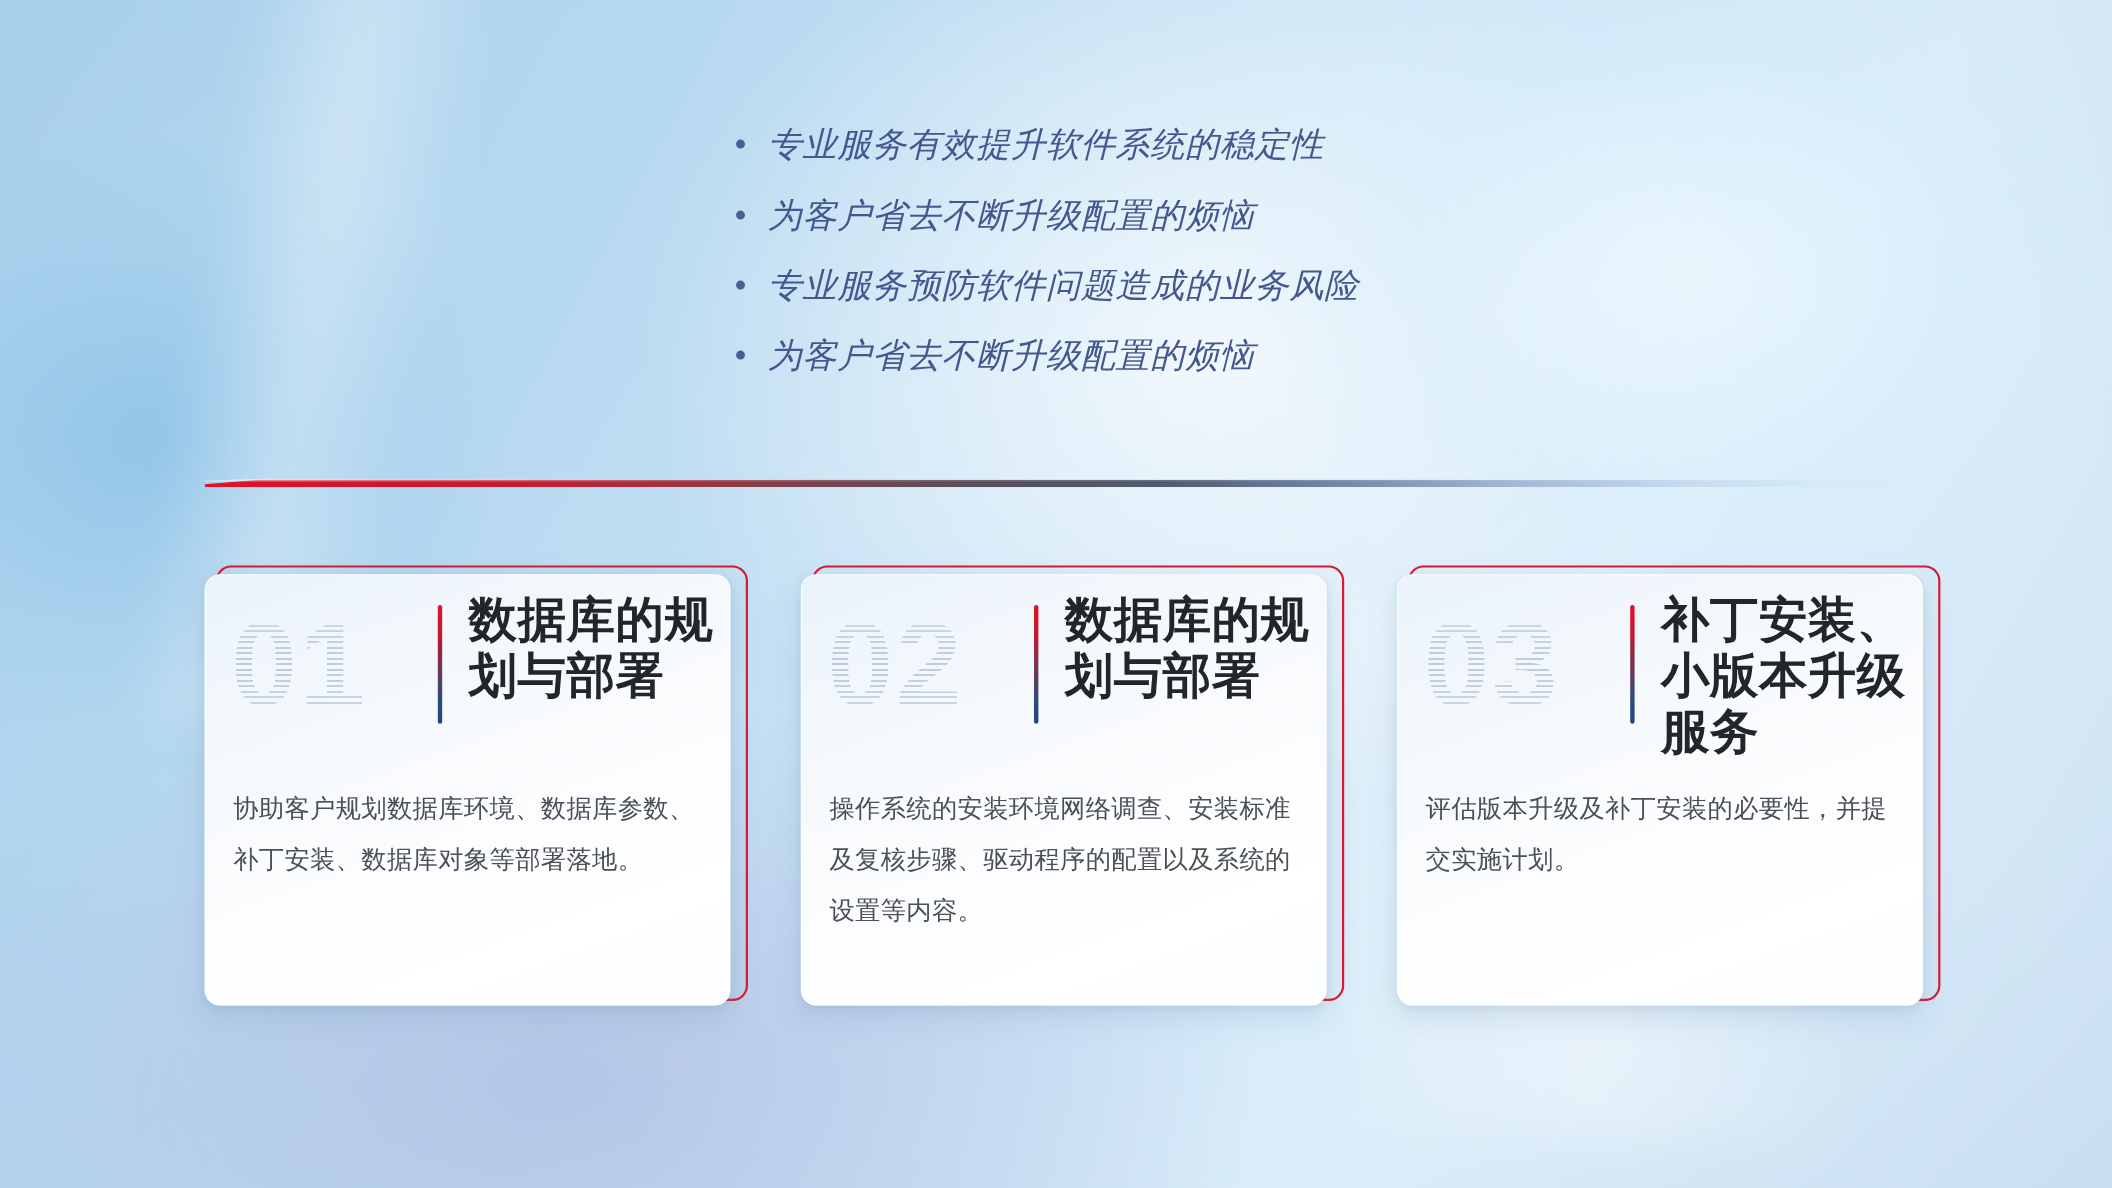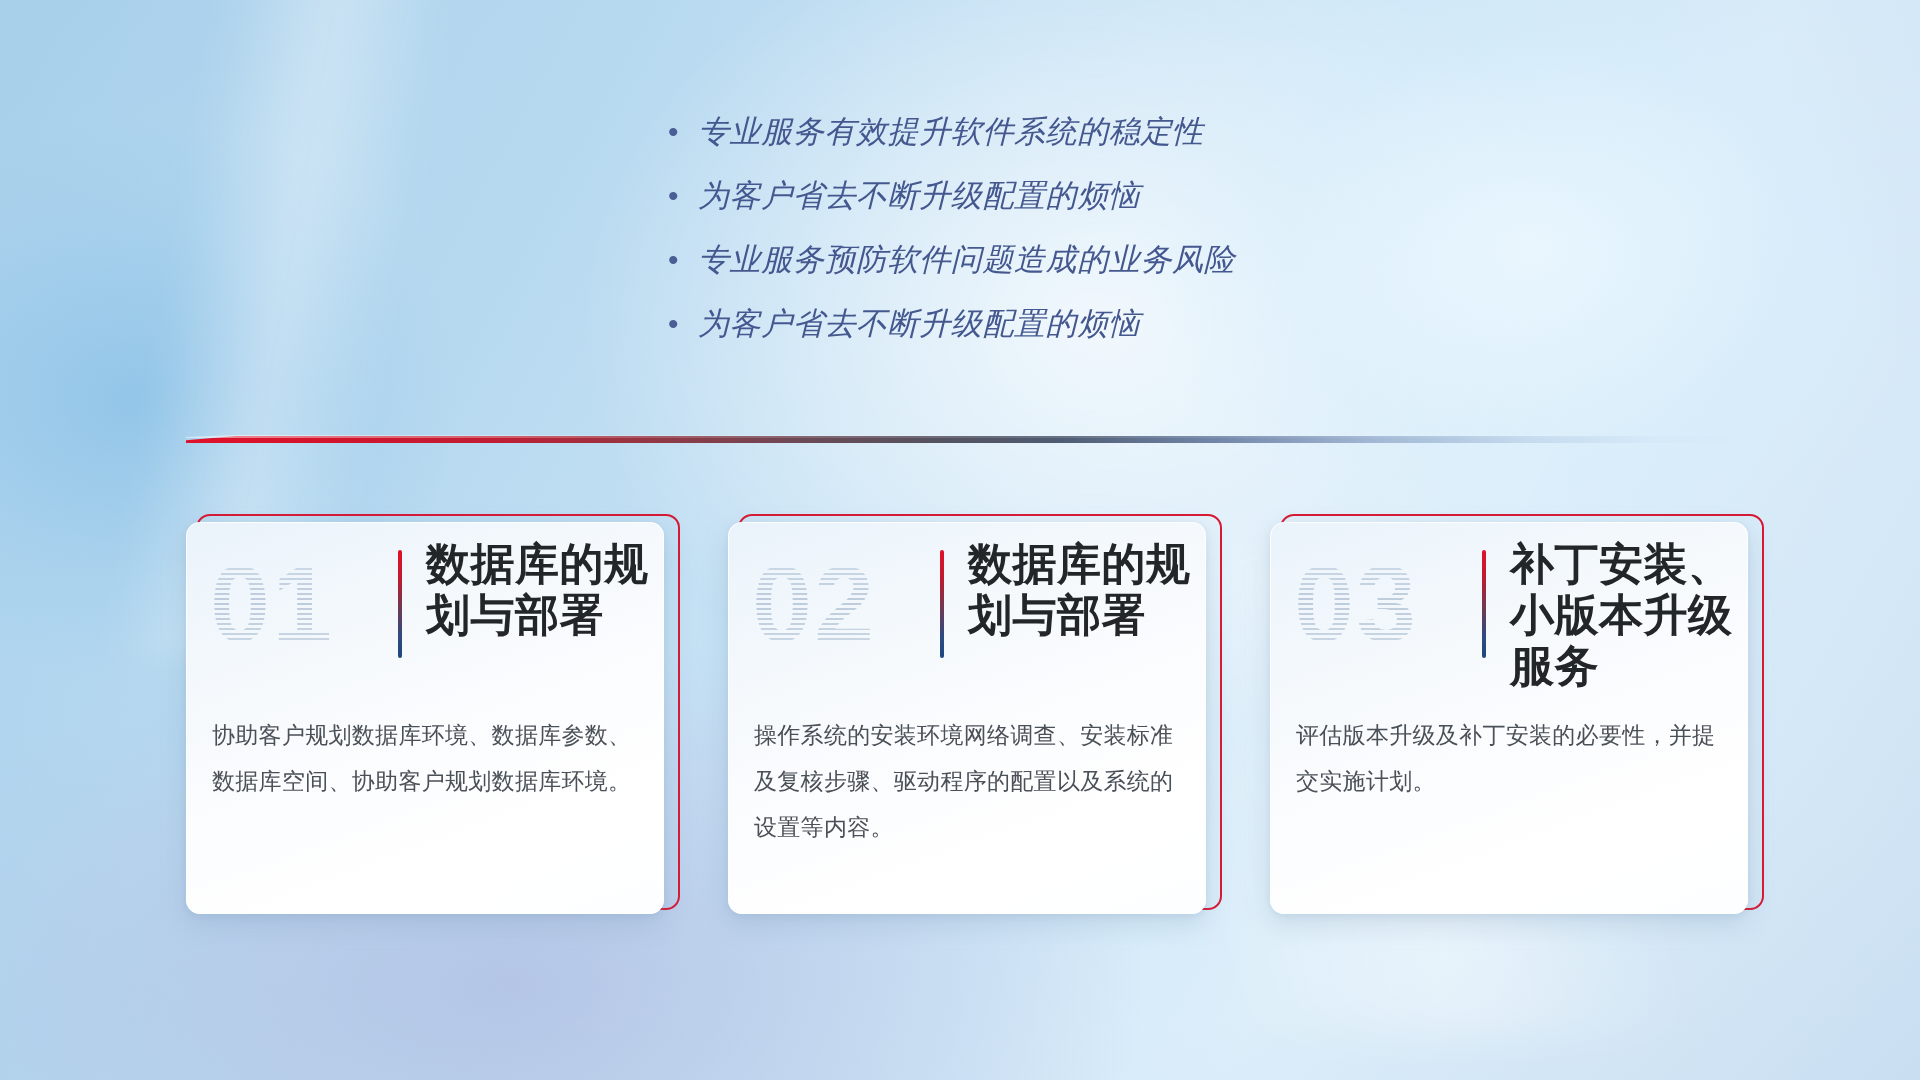--- a/index.html
+++ b/index.html
@@ -219,21 +219,21 @@
 <div id="cards">
 
   <div class="card">
     <div class="card-redframe"></div>
     <div class="card-body">
       <div class="card-head">
         <div class="card-number">01</div>
         <div class="card-rule"></div>
         <div class="card-title">数据库的规划与部署</div>
       </div>
-      <div class="card-text">协助客户规划数据库环境、数据库参数、数据库空间、协助客户规划数据库环境。</div>
+      <div class="card-text">协助客户规划数据库环境、数据库参数、补丁安装、数据库对象等部署落地。</div>
     </div>
   </div>
 
   <div class="card">
     <div class="card-redframe"></div>
     <div class="card-body">
       <div class="card-head">
         <div class="card-number">02</div>
         <div class="card-rule"></div>
         <div class="card-title">数据库的规划与部署</div>

